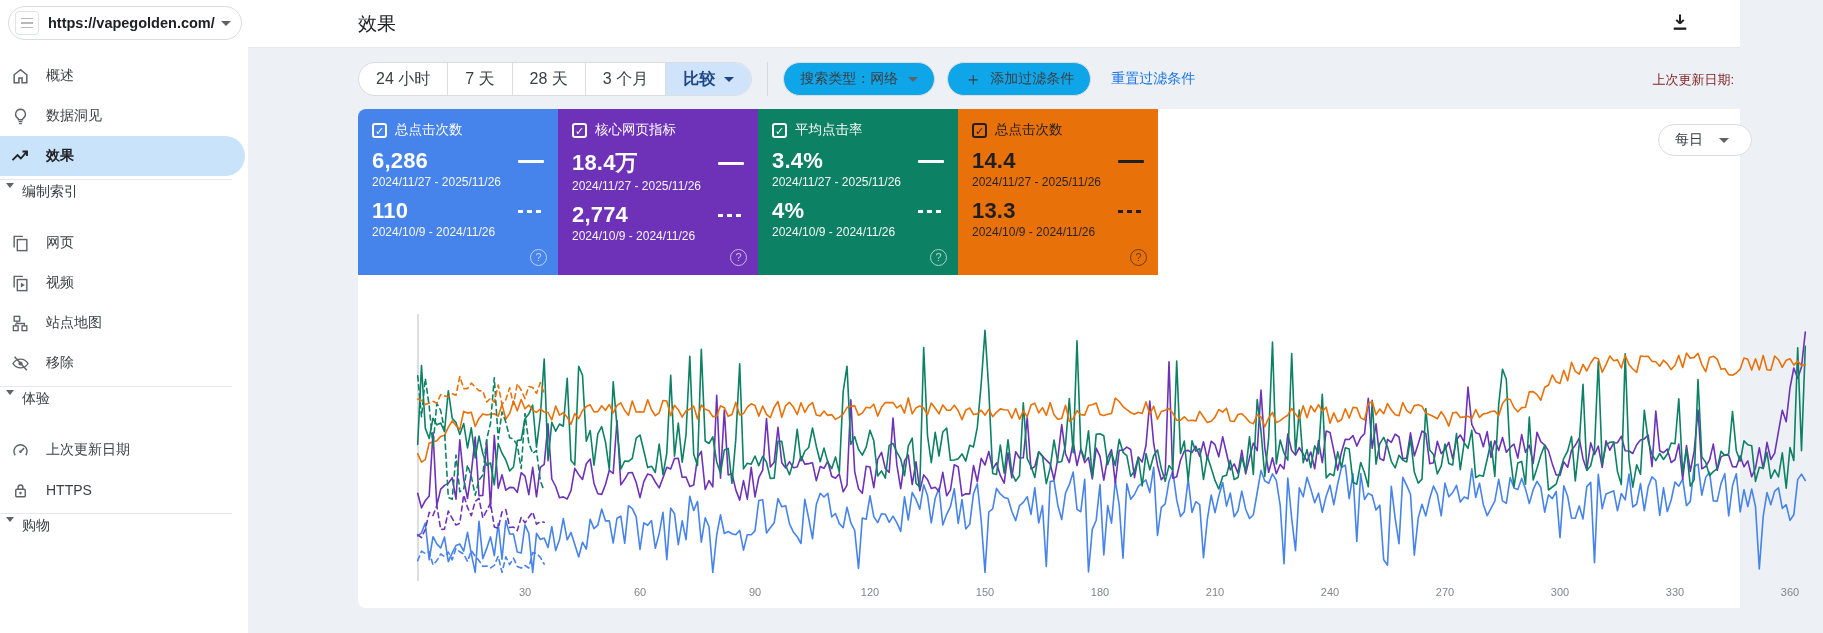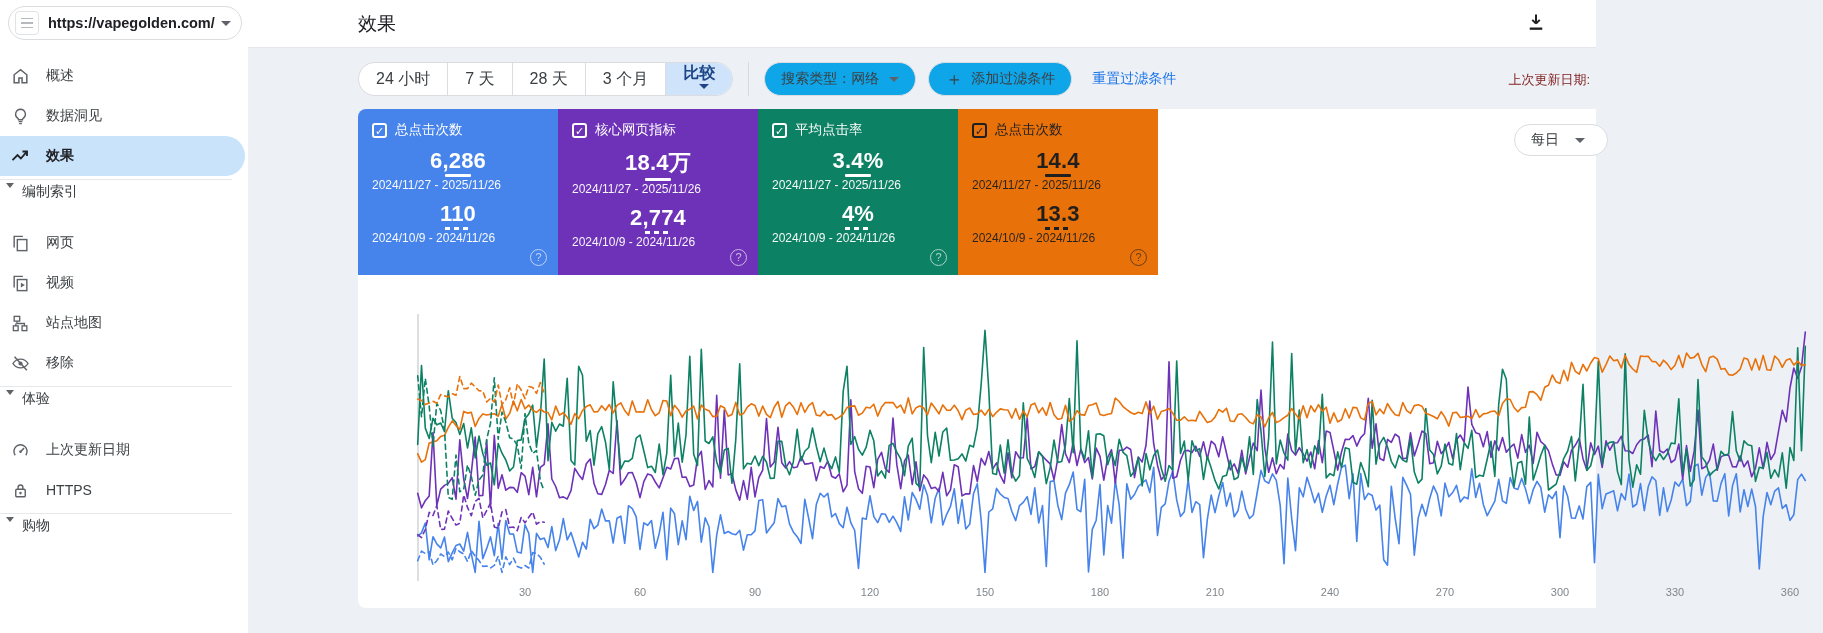--- a/index.html
+++ b/index.html
@@ -1,19 +1,19 @@
 <!DOCTYPE html>
 <html><head>
 <meta charset="utf-8">
 <style>
   * { margin:0; padding:0; box-sizing:border-box; }
   html,body { width:1823px; height:633px; overflow:hidden;
     font-family:"Liberation Sans","DejaVu Sans",sans-serif;
     background:#edf1f6; color:#3c4043; }
-  .app { display:flex; width:1596px; height:633px; }
+  .app { display:flex; width:1740px; height:633px; }
 
   
   .sidebar { width:248px; min-width:248px; background:#fff; height:633px; position:relative; z-index:2; }
   .prop-selector { position:absolute; top:6px; left:8px; width:234px; height:34px;
     border:1px solid #dadce0; border-radius:17px; background:#fff;
     display:flex; align-items:center; padding:0 10px 0 6px; cursor:pointer; }
   .prop-fav { width:24px; height:24px; border:1px solid #e0e2e5; border-radius:4px;
     display:flex; flex-direction:column; justify-content:center; gap:3px; padding:0 5px; background:#fff; }
   .prop-fav i { display:block; height:1.5px; background:#b6babe; }
   .prop-url { flex:1; margin-left:9px; font-size:14.5px; font-weight:700; color:#202124;
@@ -34,39 +34,39 @@
   .topbar { height:48px; background:#fff; border-bottom:1px solid #e4e7eb; position:relative; }
   .page-title { position:absolute; left:110px; top:0; line-height:47px; font-size:19px; color:#202124; }
   .dl-icon { position:absolute; right:50px; top:12px; cursor:pointer; }
 
   .content { margin-left:110px; position:relative; }
   .filter-row { margin-top:14px; height:34px; display:flex; align-items:center; position:relative; }
   .seg { display:flex; border:1px solid #dadce0; border-radius:18px; overflow:hidden; height:34px; background:#fff; }
   .seg-btn { padding:0 17px; display:flex; align-items:center; font-size:16px; color:#3c4043;
     border-left:1px solid #dadce0; cursor:pointer; white-space:nowrap; }
   .seg-btn:first-child { border-left:none; }
-  .seg-btn.active { background:#cfe4fb; color:#1c4587; font-weight:700;flex-direction:column; }
+  .seg-btn.active { background:#cfe4fb; color:#1c4587; font-weight:700; }
   .seg-btn.active .caret { border-top-color:#1c4587; }
   .vsep { width:1px; height:34px; background:#d7dade; margin:0 15px; }
   .pill-btn { height:34px; border:1px solid #dadce0; border-radius:18px; background:#0ea5e9;
     display:flex; align-items:center; padding:0 16px; font-size:14px; color:#3c4043;
     margin-right:12px; cursor:pointer; white-space:nowrap; }
   .plus { font-size:18px; margin-right:8px; color:#3c4043; font-weight:400; line-height:1; }
   .reset-link { font-size:14px; color:#1a73e8; margin-left:8px; cursor:pointer; white-space:nowrap; }
   .last-upd { position:absolute; right:6px; top:9px; font-size:13px; color:#7f1d1d; white-space:nowrap; }
 
   
   .panel { margin-top:13px; background:#fff; border-radius:8px 0 0 8px; height:499px; position:relative; }
   .cards { position:absolute; top:0; left:0; display:flex; }
   .card { width:200px; height:166px; padding:12px 14px; position:relative; cursor:pointer; }
   .card:first-child { border-top-left-radius:8px; }
   .card-head { display:flex; align-items:center; gap:8px; font-size:13.5px; }
   .cbx { width:15px; height:15px; border:2px solid currentColor; border-radius:3px;
     font-size:11px; line-height:13px; text-align:center; font-weight:700; }
-  .val-row { display:flex; align-items:center; justify-content:space-between; margin-top:9px;flex-direction:column; }
+  .val-row { display:flex; align-items:center; justify-content:space-between; margin-top:9px; }
   .val { font-size:22px; font-weight:700; letter-spacing:.2px; }
   .leg-solid { width:26px; height:3px; background:currentColor; border-radius:1px; }
   .leg-dash { width:26px; height:3px;
     background:repeating-linear-gradient(90deg, currentColor 0 5px, transparent 5px 9px); }
   .card-date { font-size:12px; margin-top:1px; opacity:.95; }
   .help { position:absolute; right:11px; bottom:9px; width:17px; height:17px; border:1.4px solid currentColor;
     opacity:.65; border-radius:50%; font-size:11px; line-height:15px; text-align:center; cursor:pointer; }
 
   .gran-btn { position:absolute; top:15px; right:-12px; height:32px; width:94px;
     border:1px solid #dadce0; border-radius:17px; background:#fff;

